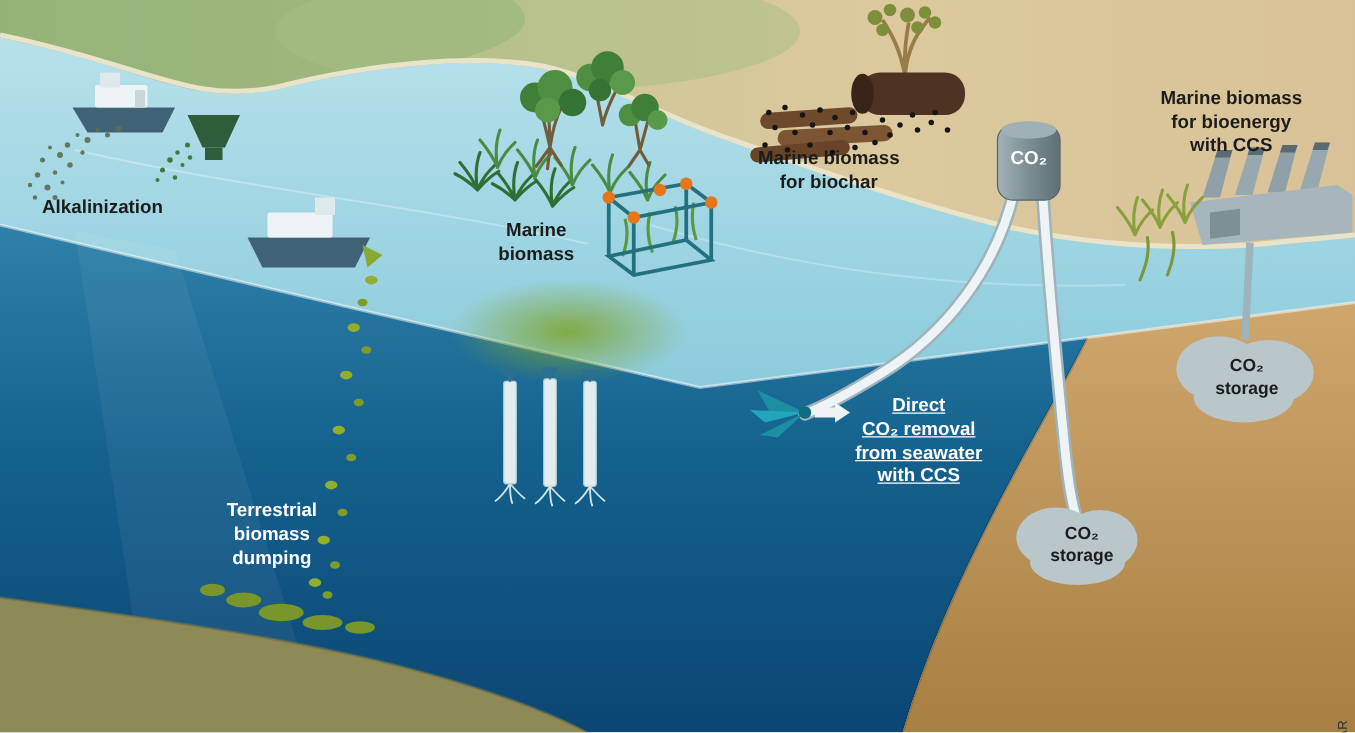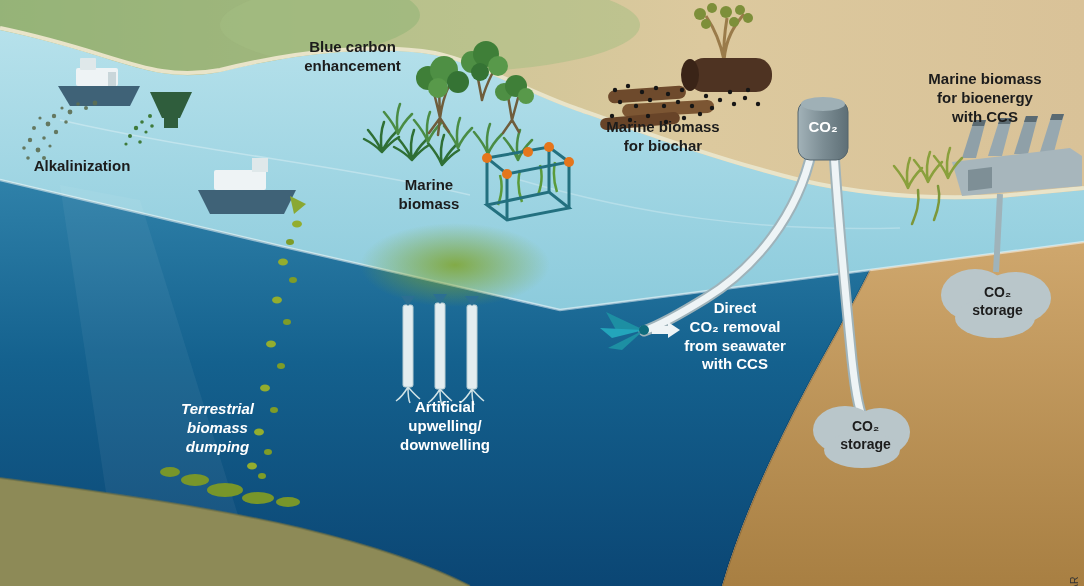--- a/index.html
+++ b/index.html
@@ -313,39 +313,34 @@
       <path d="M433,294 L447,294 L440,304 Z"></path>
       <path d="M465,296 L479,296 L472,306 Z"></path>
     </g>
     <path d="M408,387 q-6,10 -12,14 M408,387 q0,12 2,16 M408,387 q8,9 12,12
              M440,389 q-6,10 -12,14 M440,389 q0,12 2,16 M440,389 q8,9 12,12
              M472,389 q-6,10 -12,14 M472,389 q0,12 2,16 M472,389 q8,9 12,12" stroke="#cfe2e6" stroke-width="1.5" fill="none"></path>
   </g>
 </svg>
 
   <div class="label" style="left:17px; top:157px; width:130px;">Alkalinization</div>
-  <div class="label" style="left:285px; top:38px; width:135px;">Blue carbon
-enhancement</div>
   <div class="label" style="left:384px; top:176px; width:90px;">Marine
 biomass</div>
   <div class="label" style="left:588px; top:118px; width:150px;">Marine biomass
 for biochar</div>
   <div class="label" style="left:905px; top:70px; width:160px;">Marine biomass
 for bioenergy
 with CCS</div>
   <div class="label light" style="left:798px; top:118px; width:50px;">CO₂</div>
-  <div class="label light" style="left:655px; top:299px; width:160px;">Direct
+  <div class="label light" style="left:655px; top:316px; width:160px;text-decoration:underline;">Direct
 CO₂ removal
 from seawater
 with CCS</div>
   <div class="label sm" style="left:950px; top:284px; width:95px;">CO₂
 storage</div>
   <div class="label sm" style="left:818px; top:418px; width:95px;">CO₂
 storage</div>
-  <div class="label light" style="left:160px; top:400px; width:115px;font-style:italic;">Terrestrial
+  <div class="label light" style="left:160px; top:400px; width:115px;">Terrestrial
 biomass
 dumping</div>
-  <div class="label light" style="left:380px; top:398px; width:130px;">Artificial
-upwelling/
-downwelling</div>
   <div class="credit">Artwork: Rita Erven / GEOMAR</div>
 
 </div>
 
 </body></html>

